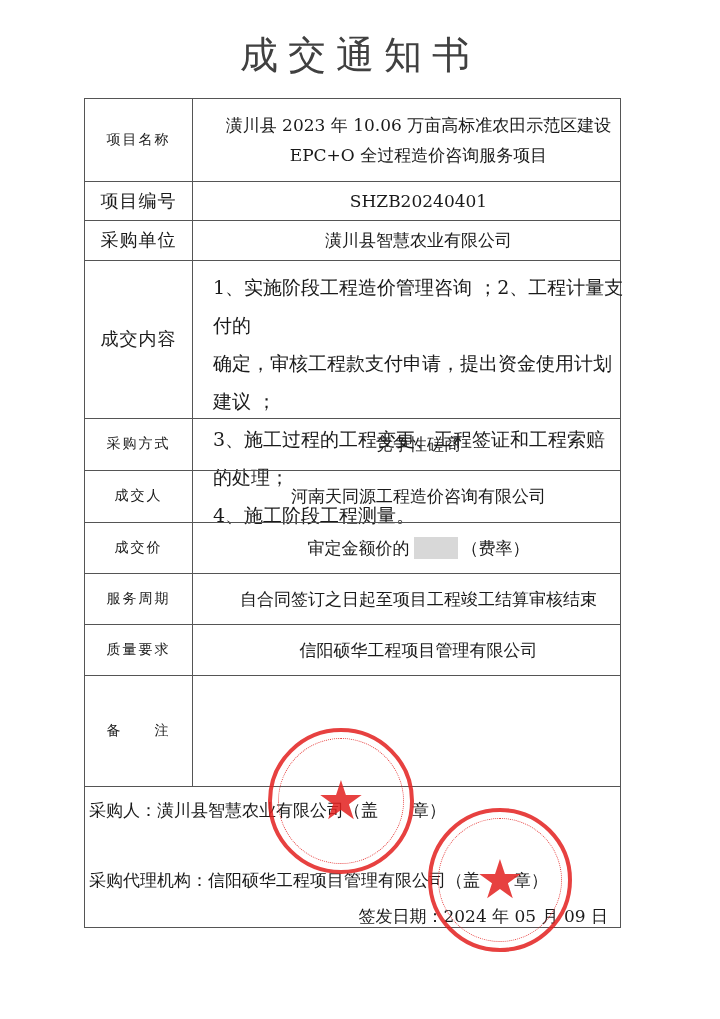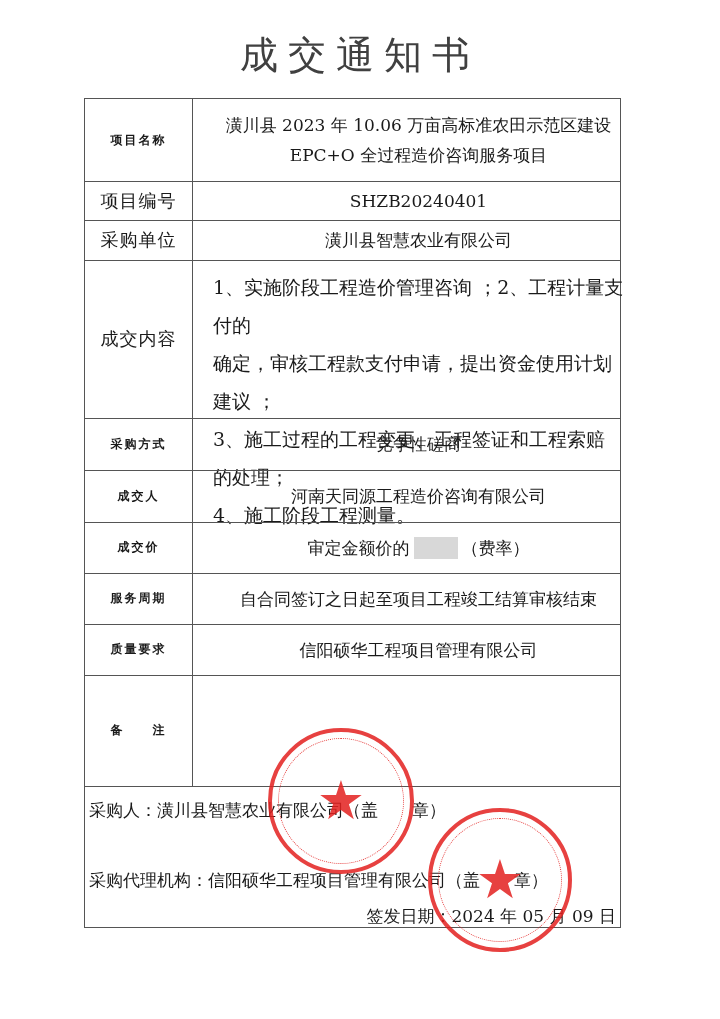--- a/index.html
+++ b/index.html
@@ -12,21 +12,21 @@
     font-size: 38px; color: #404040; letter-spacing: 10px; font-family: "DejaVu Serif", serif;
   }
   .table {
     position: absolute; left: 84px; top: 98px; width: 535px; height: 828px;
     border: 1.5px solid #555;
   }
   .row { position: absolute; left: 0; width: 535px; border-bottom: 1.5px solid #555; }
   .lab {
     position: absolute; left: 0; top: 0; width: 107px; height: 100%;
     border-right: 1.5px solid #555; display: flex; align-items: center; justify-content: center;
-    font-size: 12px; font-weight: bold; letter-spacing: 2px;
+    font-size: 14px; font-weight: normal; letter-spacing: 2px;
   }
   .lab.plain { font-family: Liberation Sans, sans-serif; font-size: 18px; font-weight: normal; letter-spacing: 1px; }
   .val {
     position: absolute; left: 108px; top: 0; width: 427px; height: 100%;
     display: flex; align-items: center; justify-content: center; text-align: center;
     font-size: 17px; line-height: 30px; margin-left: 12px;
   }
   .multi { display: block; padding: 8px 8px 0 8px; line-height: 38px; font-size: 19px; text-align: left; box-sizing: border-box; }
   .redact { display: inline-block; width: 44px; height: 22px; background: #d8d8d8; vertical-align: middle; margin: 0 4px; }
   .foot { position: absolute; left: 0; width: 535px; font-size: 17px; }
@@ -86,21 +86,21 @@
   </div>
   <div class="row" style="top:525px;height:51px">
     <div class="lab">质量要求</div>
     <div class="val">信阳硕华工程项目管理有限公司</div>
   </div>
   <div class="row" style="top:576px;height:111px">
     <div class="lab">备　　注</div>
   </div>
   <div class="foot" style="top:700px;left:4px">采购人：潢川县智慧农业有限公司（盖　　章）</div>
   <div class="foot" style="top:770px;left:4px">采购代理机构：信阳硕华工程项目管理有限公司（盖　　章）</div>
-  <div class="foot" style="top:806px;left:auto;right:4px;width:auto;text-align:right">签发日期：2024 年 05 月 09 日</div>
+  <div class="foot" style="top:806px;left:auto;right:12px;width:auto;text-align:right">签发日期：2024 年 05 月 09 日</div>
 </div>
 
 <div class="stamp" style="left:268px;top:728px;width:138px;height:138px">
   <div class="ring"></div>
   <div class="star">★</div>
 </div>
 <div class="stamp" style="left:428px;top:808px;width:136px;height:136px">
   <div class="ring"></div>
   <div class="star">★</div>
 </div>

